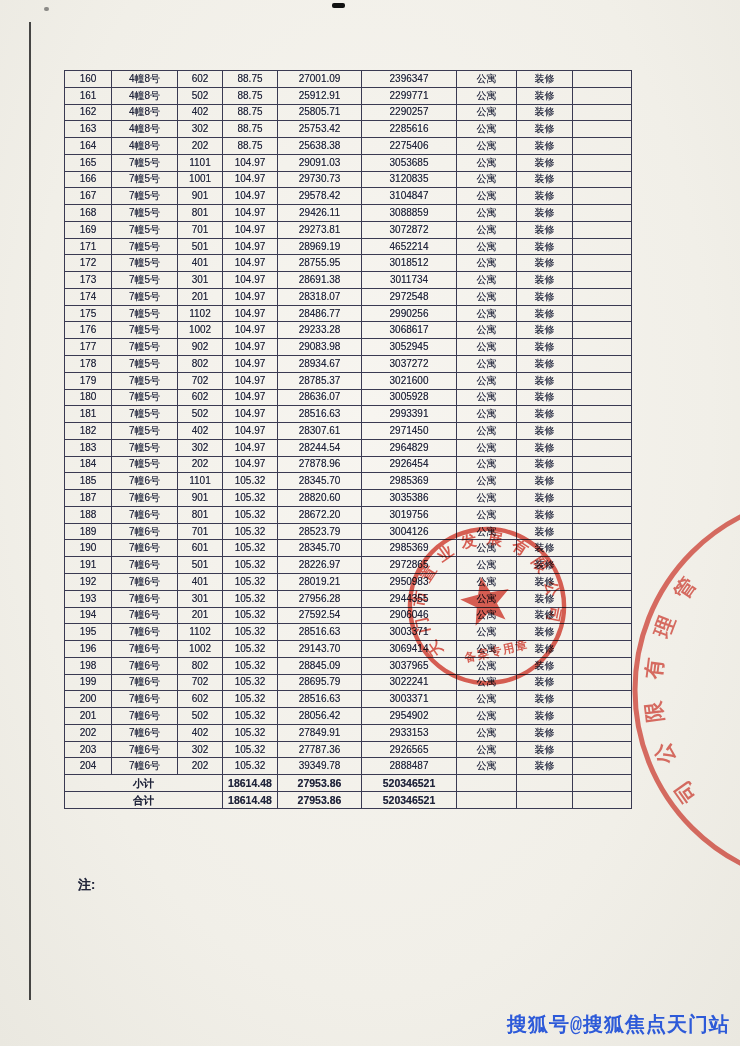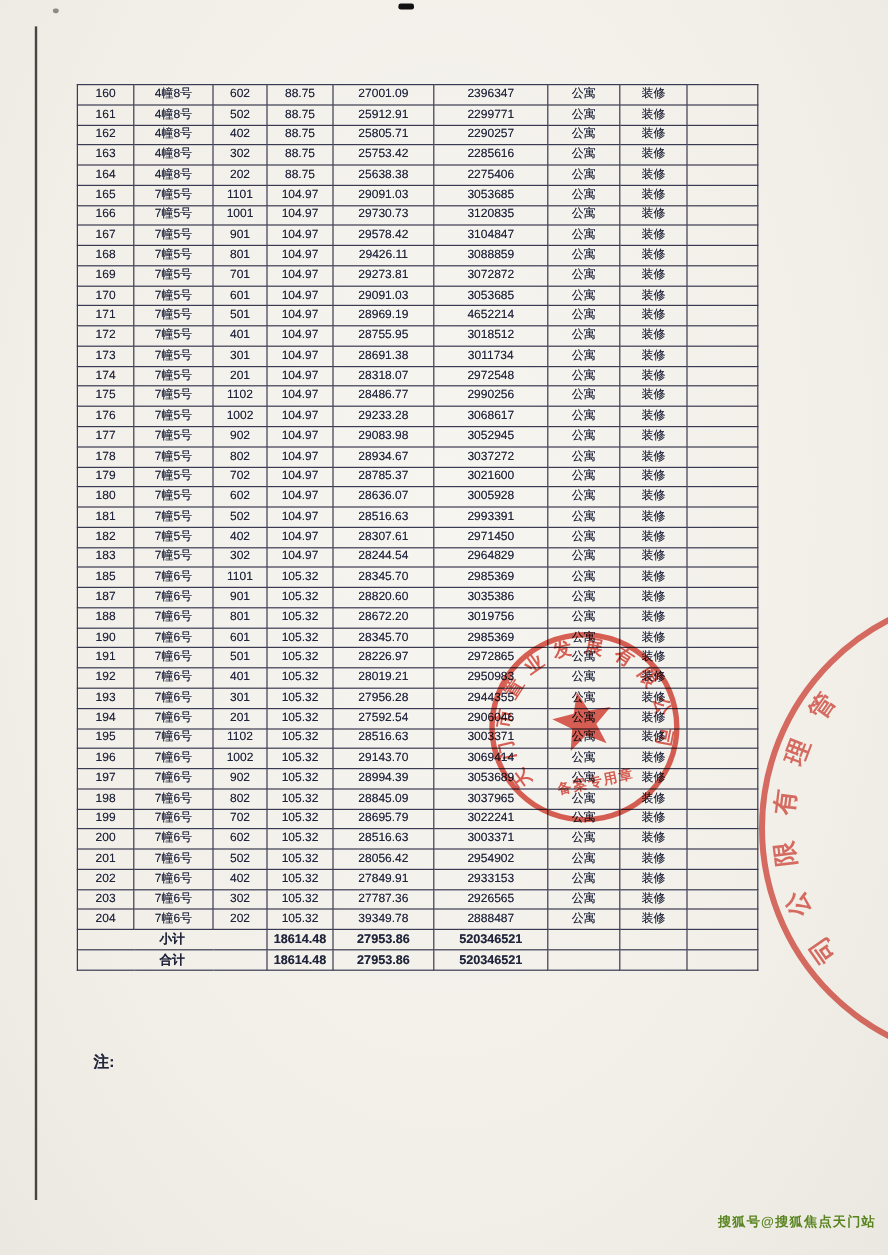--- a/index.html
+++ b/index.html
@@ -24,21 +24,21 @@
     text-shadow:0 0 .4px rgba(30,34,64,.55);
   }
   table.price{border:1.5px solid #32324a;}
   tr.summary td{font-weight:bold;font-size:10.5px;}
   
   .note{position:absolute;left:78px;top:876px;font-size:13px;font-weight:bold;color:#22263a;
     text-shadow:0 0 .4px rgba(30,34,64,.5);}
   
   .sohu-watermark{
     position:absolute;right:10px;top:1011px;
-    font-size:11px;font-weight:bold;letter-spacing:1px;color:#4d7c0f;opacity:.92;
+    font-size:20px;font-weight:bold;letter-spacing:1px;color:#1d4ed8;opacity:.92;font-family:Liberation Mono, monospace;
   }
   
   svg.stamp-layer{
     position:absolute;left:0;top:0;width:740px;height:1046px;
     mix-blend-mode:multiply;pointer-events:none;
   }
   .seal-stroke{stroke:#d6362a;fill:none;}
   .seal-fill{fill:#d6362a;}
   .seal-text{fill:#d6362a;font-family:"Liberation Sans","DejaVu Sans",sans-serif;font-weight:bold;}
   
@@ -182,31 +182,20 @@
       <td>7幢5号</td>
       <td>701</td>
       <td>104.97</td>
       <td>29273.81</td>
       <td>3072872</td>
       <td>公寓</td>
       <td>装修</td>
       <td></td>
     </tr>
 
-    <tr>
-      <td>170</td>
-      <td>7幢5号</td>
-      <td>601</td>
-      <td>104.97</td>
-      <td>29091.03</td>
-      <td>3053685</td>
-      <td>公寓</td>
-      <td>装修</td>
-      <td></td>
-    </tr>
 
     <tr>
       <td>171</td>
       <td>7幢5号</td>
       <td>501</td>
       <td>104.97</td>
       <td>28969.19</td>
       <td>4652214</td>
       <td>公寓</td>
       <td>装修</td>
@@ -350,20 +339,31 @@
       <td>7幢5号</td>
       <td>302</td>
       <td>104.97</td>
       <td>28244.54</td>
       <td>2964829</td>
       <td>公寓</td>
       <td>装修</td>
       <td></td>
     </tr>
 
+    <tr>
+      <td>184</td>
+      <td>7幢5号</td>
+      <td>202</td>
+      <td>104.97</td>
+      <td>27878.96</td>
+      <td>2926454</td>
+      <td>公寓</td>
+      <td>装修</td>
+      <td></td>
+    </tr>
 
     <tr>
       <td>185</td>
       <td>7幢6号</td>
       <td>1101</td>
       <td>105.32</td>
       <td>28345.70</td>
       <td>2985369</td>
       <td>公寓</td>
       <td>装修</td>
@@ -388,20 +388,31 @@
       <td>7幢6号</td>
       <td>801</td>
       <td>105.32</td>
       <td>28672.20</td>
       <td>3019756</td>
       <td>公寓</td>
       <td>装修</td>
       <td></td>
     </tr>
 
+    <tr>
+      <td>189</td>
+      <td>7幢6号</td>
+      <td>701</td>
+      <td>105.32</td>
+      <td>28523.79</td>
+      <td>3004126</td>
+      <td>公寓</td>
+      <td>装修</td>
+      <td></td>
+    </tr>
 
     <tr>
       <td>190</td>
       <td>7幢6号</td>
       <td>601</td>
       <td>105.32</td>
       <td>28345.70</td>
       <td>2985369</td>
       <td>公寓</td>
       <td>装修</td>
@@ -473,31 +484,20 @@
       <td>7幢6号</td>
       <td>1002</td>
       <td>105.32</td>
       <td>29143.70</td>
       <td>3069414</td>
       <td>公寓</td>
       <td>装修</td>
       <td></td>
     </tr>
 
-    <tr>
-      <td>197</td>
-      <td>7幢6号</td>
-      <td>902</td>
-      <td>105.32</td>
-      <td>28994.39</td>
-      <td>3053689</td>
-      <td>公寓</td>
-      <td>装修</td>
-      <td></td>
-    </tr>
 
     <tr>
       <td>198</td>
       <td>7幢6号</td>
       <td>802</td>
       <td>105.32</td>
       <td>28845.09</td>
       <td>3037965</td>
       <td>公寓</td>
       <td>装修</td>

